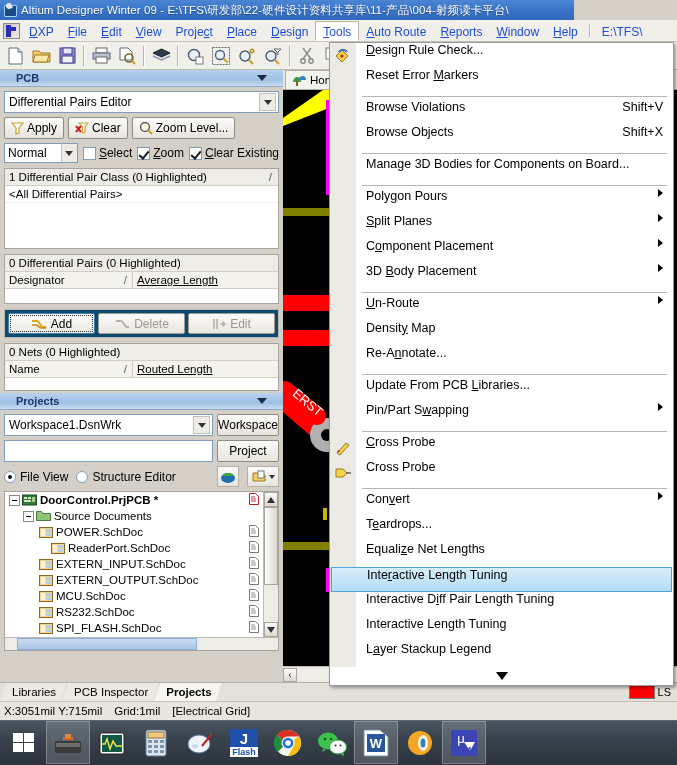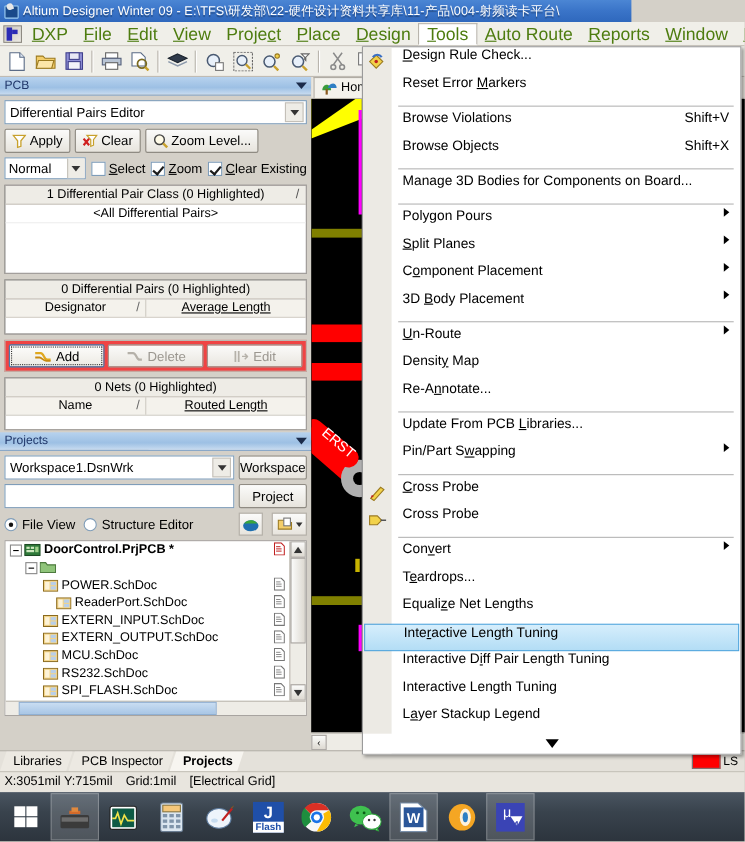--- a/index.html
+++ b/index.html
@@ -53,21 +53,21 @@
   }
   .mb-logo::after {
     content: ""; position: absolute; left: 2px; top: 1px;
     width: 5px; height: 12px; background: #2b2bb5;
   }
   .mb-logo::before {
     content: ""; position: absolute; left: 7px; top: 3px;
     width: 5px; height: 4px; background: #2b2bb5;
   }
   .mb-item {
-    padding: 3px 7px 0 7px; font-size: 16px; color: #4d7c0f;
+    padding: 3px 7px 0 7px; font-size: 12px; color: #1d4ed8;
     display: flex; align-items: center; white-space: nowrap;
     cursor: default;
   }
   .mb-item.active {
     background: #ffffff;
     border: 1px solid #b8b4ac; border-bottom-color: #ffffff;
     margin-top: 1px; padding-top: 2px;
   }
   .mb-sep {
     width: 1px; margin: 4px 4px 4px 4px; flex: 0 0 auto;
@@ -91,22 +91,22 @@
   .ico { display: block; }
 
   
   .leftpanel {
     position: absolute; left: 0; top: 70px; width: 283px; height: 612px;
     background: #d4d0c8;
   }
   .panel-header {
     height: 17px; background: linear-gradient(to bottom,#b7d2ee,#9dc0e4 60%,#c9dcf0);
     border-bottom: 1px solid #8aa8c8;
-    display: flex; align-items: center; padding: 0 4px;
-    font-weight: normal; font-size: 11px; color: #21386b;
+    display: flex; align-items: center; padding: 0 16px;
+    font-weight: bold; font-size: 11px; color: #21386b;
   }
   .panel-header .ph-title { flex: 1 1 auto; }
   .ph-caret {
     width: 0; height: 0; border-left: 5px solid transparent;
     border-right: 5px solid transparent; border-top: 6px solid #1b2b4a;
   }
   .panel-body { padding: 4px; }
 
   .combo {
     height: 22px; background: #fff; border: 1px solid #7f9db9;
@@ -152,41 +152,41 @@
     width: 13px; height: 13px; background: #fff; border: 1px solid #7f9db9;
     position: relative; flex: 0 0 auto;
   }
   .chkbox.on::after {
     content: ""; position: absolute; left: 3px; top: 1px;
     width: 4px; height: 8px; border: solid #1b1b1b;
     border-width: 0 2px 2px 0; transform: rotate(40deg);
   }
 
   .listbox {
-    border: 1px solid #a8a4a0; background: #737373; margin-bottom: 5px; text-align: center;
+    border: 1px solid #a8a4a0; background: #ec4899; margin-bottom: 5px;
   }
   .lb-title {
     background: #eeece6; border-bottom: 1px solid #d2cec6;
     padding: 2px 4px; font-size: 11.5px; position: relative;
   }
   .lb-title .sortmark { position: absolute; right: 6px; top: 2px; color: #555; }
   .lb-cols {
     display: flex; background: #f4f2ec; border-bottom: 1px solid #d2cec6; font-size: 11.5px;
   }
   .lb-cols .c {
     padding: 2px 4px; position: relative; border-right: 1px solid #cfcbc3;
   }
   .lb-cols .c:last-child { border-right: none; text-decoration: underline; }
   .lb-cols .c .sm { position: absolute; right: 5px; top: 2px; color: #666; }
   .lb-rows { background: #fff; }
   .lb-rows .r { padding: 2px 4px; font-size: 11.5px; border-bottom: 1px solid #eeeeee; }
 
   .actionrow {
     display: flex; gap: 3px; margin-bottom: 5px; align-items: center;
-    background: #ef4444; padding: 3px; border: 1px solid #bdb9b1;
+    background: #0c4a6e; padding: 3px; border: 1px solid #bdb9b1;
   }
   .abtn {
     flex: 1 1 0; height: 21px; display: flex; align-items: center;
     justify-content: center; gap: 4px; font-size: 12px;
     background: linear-gradient(to bottom,#fbfbfa,#e9e6df);
     border: 1px solid #a09c94; border-radius: 2px; cursor: default;
   }
   .abtn.focused {
     border: 1px solid #3c7fb1; outline: 1px dotted #333; outline-offset: -3px;
     background: linear-gradient(to bottom,#fdfdfc,#eceae3);
@@ -715,20 +715,21 @@
                 <path d="M0.5 0.5h6l3 3v8h-9z" fill="#fff" stroke="#c02020"></path>
                 <path d="M2 4h4M2 6h5M2 8h5" stroke="#c02020" stroke-width="0.9"></path>
               </svg>
             </div>
           </div>
           <div class="tnode" style="padding-left:18px">
             <div class="exp"></div>
             <svg width="15" height="12" viewBox="0 0 15 12" style="margin-right:3px;flex:0 0 auto;">
               <path d="M0.5 1.5h5l1.5 2h7.5v7h-14z" fill="#8fc47a" stroke="#4d7a3e"></path>
             </svg>
+            <div class="lbl">Source Documents</div>
             <div class="docico"></div>
           </div>
           <div class="tnode" style="padding-left:34px">
             <svg width="14" height="11" viewBox="0 0 14 11" style="margin-right:3px;flex:0 0 auto;">
               <rect x="0.5" y="0.5" width="13" height="10" fill="#f2d48a" stroke="#8a6a1e"></rect>
               <rect x="2" y="2" width="4" height="7" fill="#fdf3d8"></rect>
               <rect x="7" y="2" width="5" height="3" fill="#b9cfe8"></rect>
               <rect x="7" y="6" width="5" height="3" fill="#b9cfe8"></rect>
             </svg>
             <div class="lbl">POWER.SchDoc</div>

